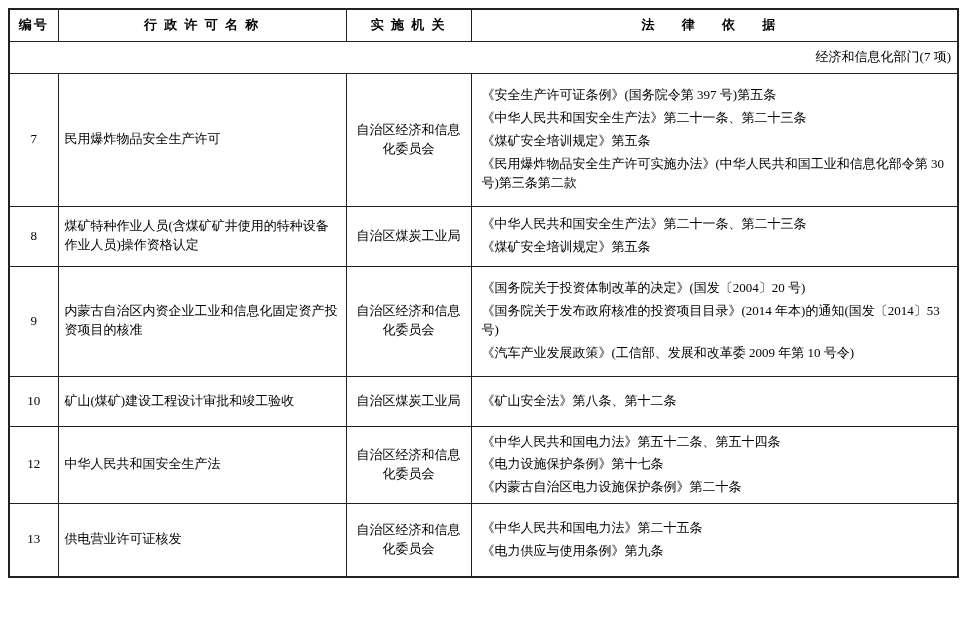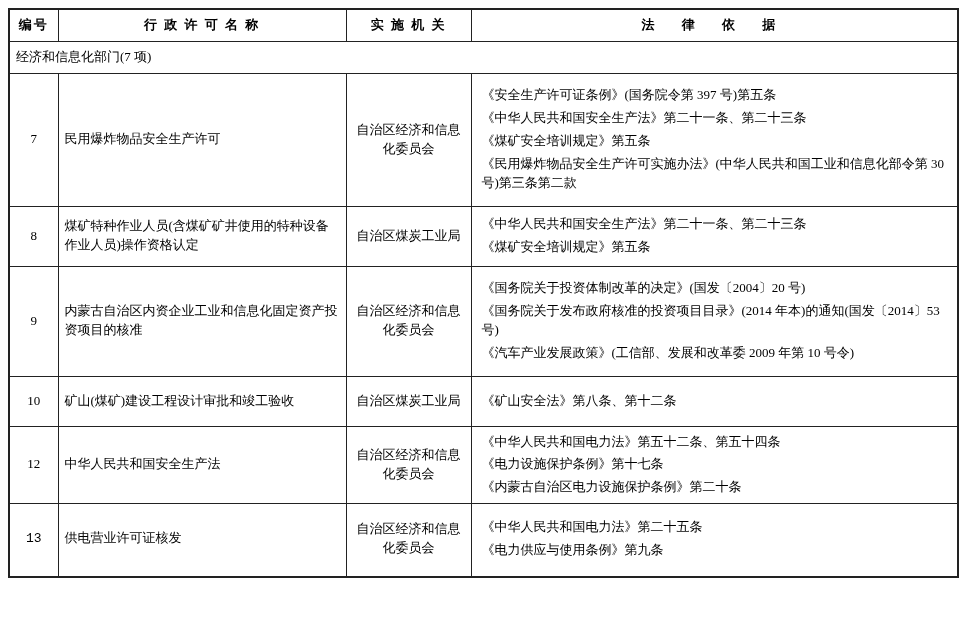--- a/index.html
+++ b/index.html
@@ -33,39 +33,39 @@
   col.c-agency { width: 125px; }
   col.c-legal  { width: 487px; }
 
   th { font-weight: bold; text-align: center; padding: 2px 2px; }
   .th-num    { letter-spacing: 2px; }
   .th-name   { letter-spacing: 2px; }
   .th-agency { letter-spacing: 2px; }
   .th-legal  { letter-spacing: 12px; }
 
   .section-cell {
-    text-align: left;
+    text-align: right;
     padding-left: 6px;
     font-size: 14.5px;
   }
   .cell-num    { text-align: center; }
   .cell-name   { text-align: left; }
   .cell-agency { text-align: center; }
   .cell-legal  { text-align: left; }
   .legal-line  { margin: 4px; }
 
   tr.h-header  { height: 32px; }
   tr.h-section { height: 32px; }
   tr.h-r7  { height: 133px; }
   tr.h-r8  { height: 60px; }
   tr.h-r9  { height: 110px; }
   tr.h-r10 { height: 50px; }
   tr.h-r11 { height: 61px; }
   tr.h-r12 { height: 67px; }
-  tr.h-r13 { height: 73px; font-family: Liberation Mono, monospace; }
+  tr.h-r13 { height: 73px; }
 </style>
 </head>
 <body>
 
 <table class="doc-table">
   <colgroup>
     <col class="c-num">
       <col class="c-name">
       <col class="c-agency">
       <col class="c-legal">

